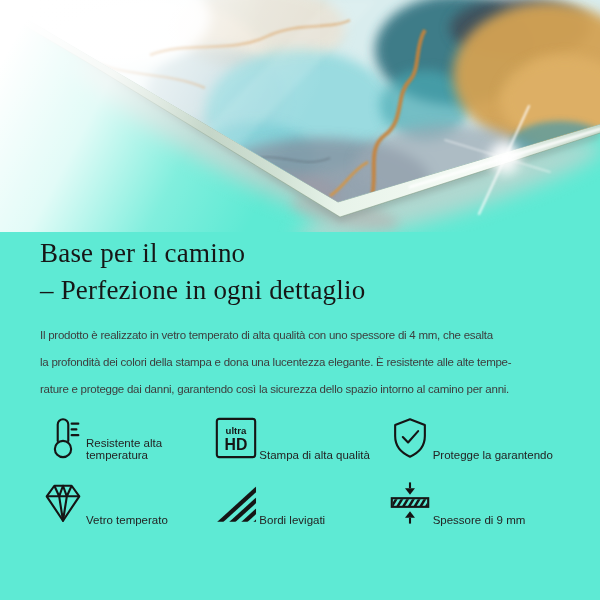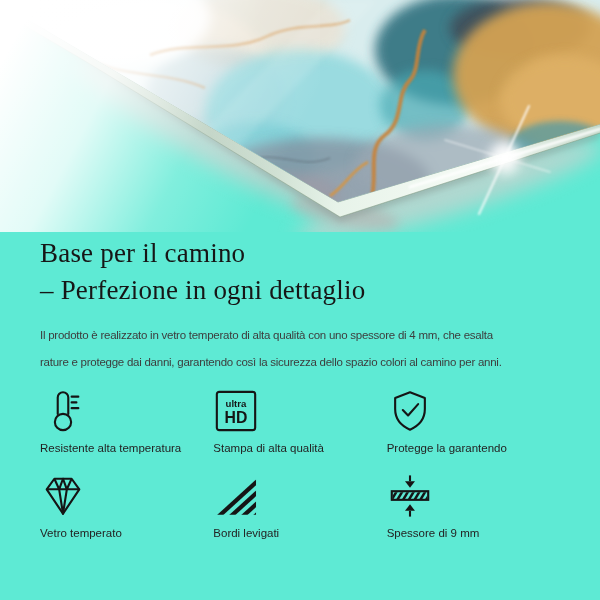--- a/index.html
+++ b/index.html
@@ -6,21 +6,21 @@
   .page{position:relative;width:600px;height:600px;background:#5eead4;overflow:hidden;
         font-family:"Liberation Sans",sans-serif;color:#1c1c1c;}
   .hero{position:relative;width:600px;height:232px;}
   .hero svg{display:block;}
   .content{padding:0 40px;}
   .title{font-family:"Liberation Serif",serif;font-weight:400;color:#161616;
          font-size:27px;line-height:37px;margin:3px 0 0 0;letter-spacing:.2px;}
   .desc{margin-top:13px;color:#3d3d3d;}
   .desc .line{font-size:11.5px;letter-spacing:-0.25px;line-height:27px;white-space:nowrap;}
   .features{display:grid;grid-template-columns:repeat(3,1fr);row-gap:18px;margin-top:11px;}
-  .feature{display:flex;flex-direction:column;align-items:flex-start;}
+  .feature{display:flex;flex-direction:row;align-items:flex-end;}
   .icon-box{height:47px;display:flex;align-items:center;justify-content:center;}
   .feature-label{margin-top:8px;font-size:11.5px;color:#232323;letter-spacing:0;}
   .ic{stroke:#151515;fill:none;stroke-width:2.2;}
 </style>
 </head>
 <body>
 
 <div class="page">
 
   <div class="hero">
@@ -109,21 +109,22 @@
   </div>
 
   <div class="content">
     <h1 class="title">
       <span style="display:block">Base per il camino</span>
       <span style="display:block">– Perfezione in ogni dettaglio</span>
     </h1>
 
     <div class="desc">
       <div class="line">Il prodotto è realizzato in vetro temperato di alta qualità con uno spessore di 4 mm, che esalta</div>
-      <div class="line">rature e protegge dai danni, garantendo così la sicurezza dello spazio colori al camino per anni.</div>
+      <div class="line">la profondità dei colori della stampa e dona una lucentezza elegante. È resistente alle alte tempe-</div>
+      <div class="line">rature e protegge dai danni, garantendo così la sicurezza dello spazio intorno al camino per anni.</div>
     </div>
 
     <div class="features">
 
       <div class="feature">
         <div class="icon-box">
           <svg width="46" height="46" viewBox="0 0 48 48">
             <path class="ic" d="M18.5,27 V10 a5.5,5.5 0 0 1 11,0 V27" stroke-linecap="round"></path>
             <circle class="ic" cx="24" cy="35.5" r="8.5"></circle>
             <line class="ic" x1="33" y1="9" x2="40" y2="9" stroke-linecap="round"></line>

